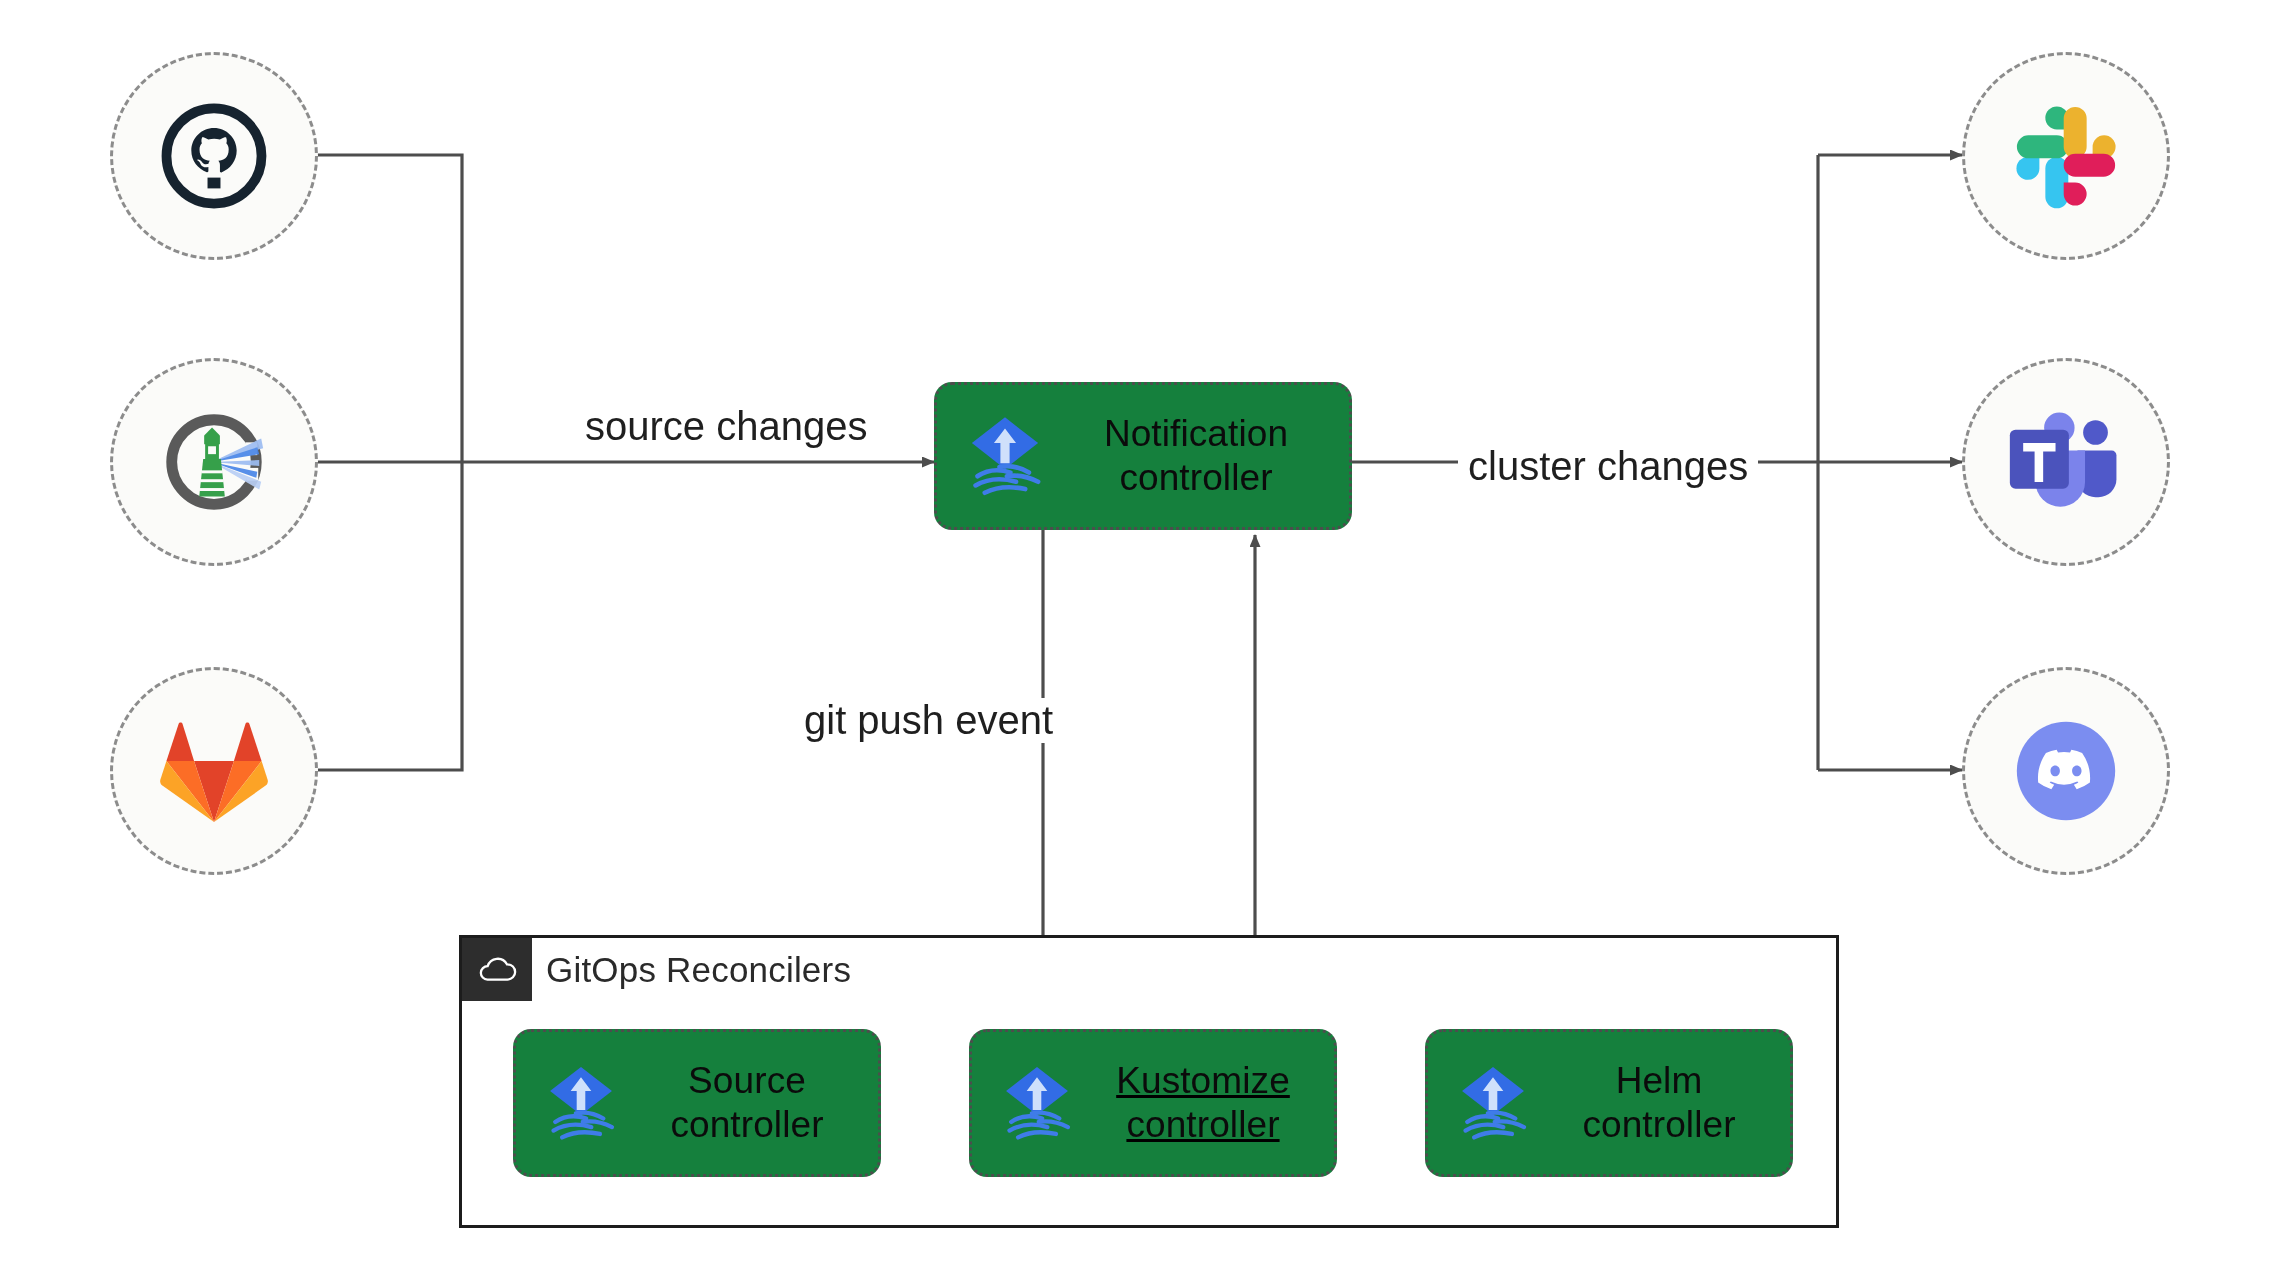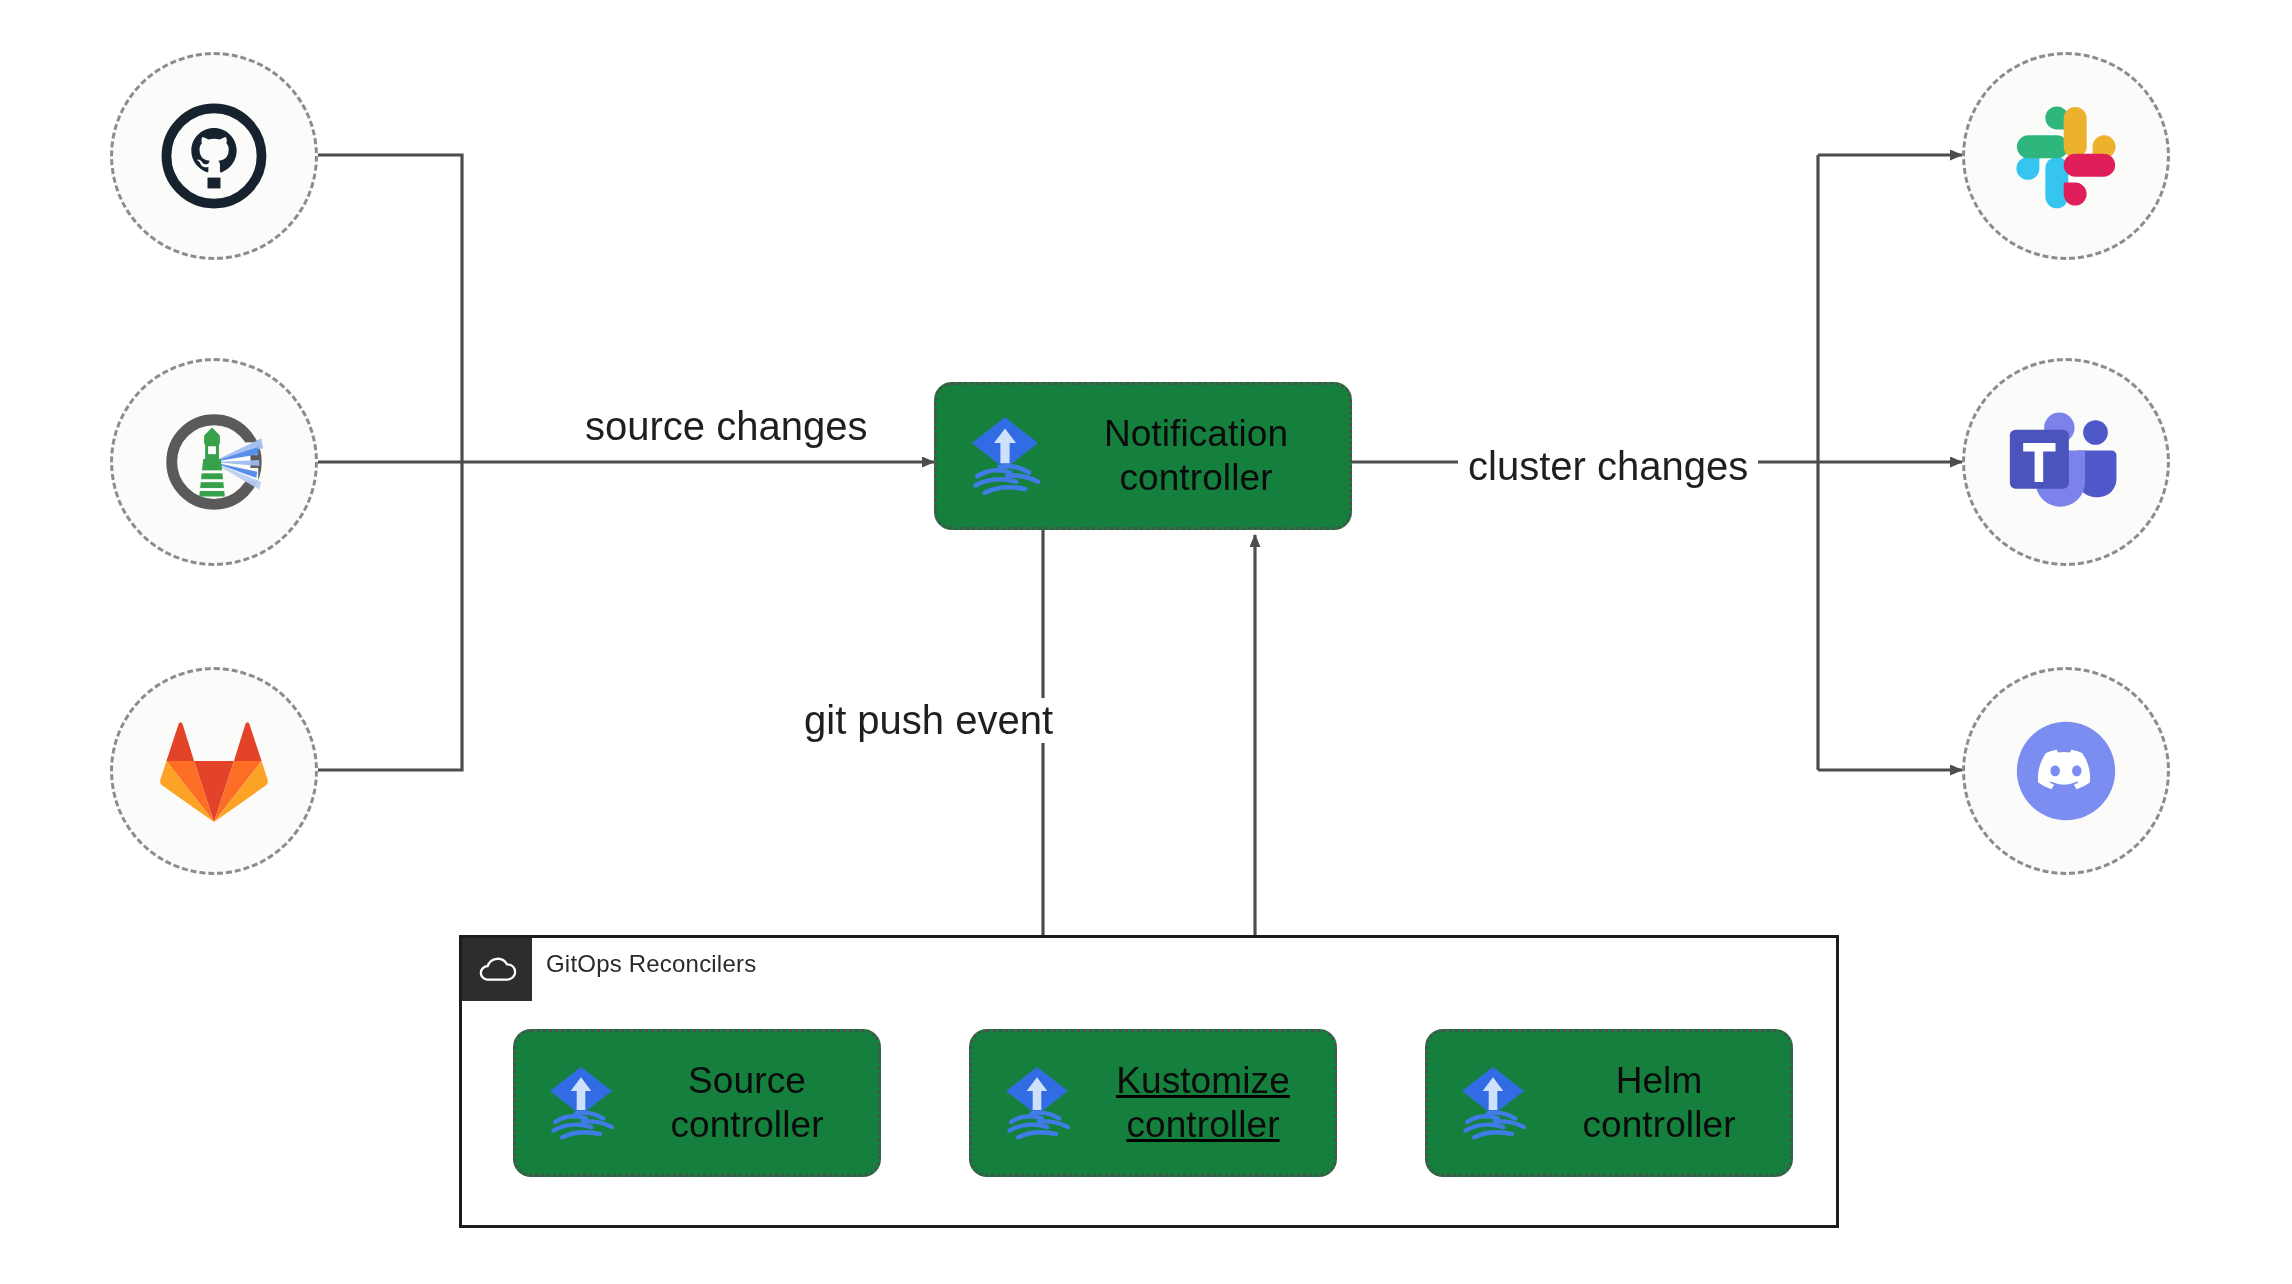--- a/index.html
+++ b/index.html
@@ -92,21 +92,21 @@
     background: #2d2d2d;
     display: flex;
     align-items: center;
     justify-content: center;
   }
   #gitops-title {
     position: absolute;
     left: 84px;
     top: 12px;
     color: #2a2a2a;
-    font-size: 24px;
+    font-size: 35px;
     letter-spacing: 0.2px;
   }
 
   
   .edge-label {
     position: absolute;
     color: #1f1f1f;
     font-size: 40px;
     white-space: nowrap;
     z-index: 4;

